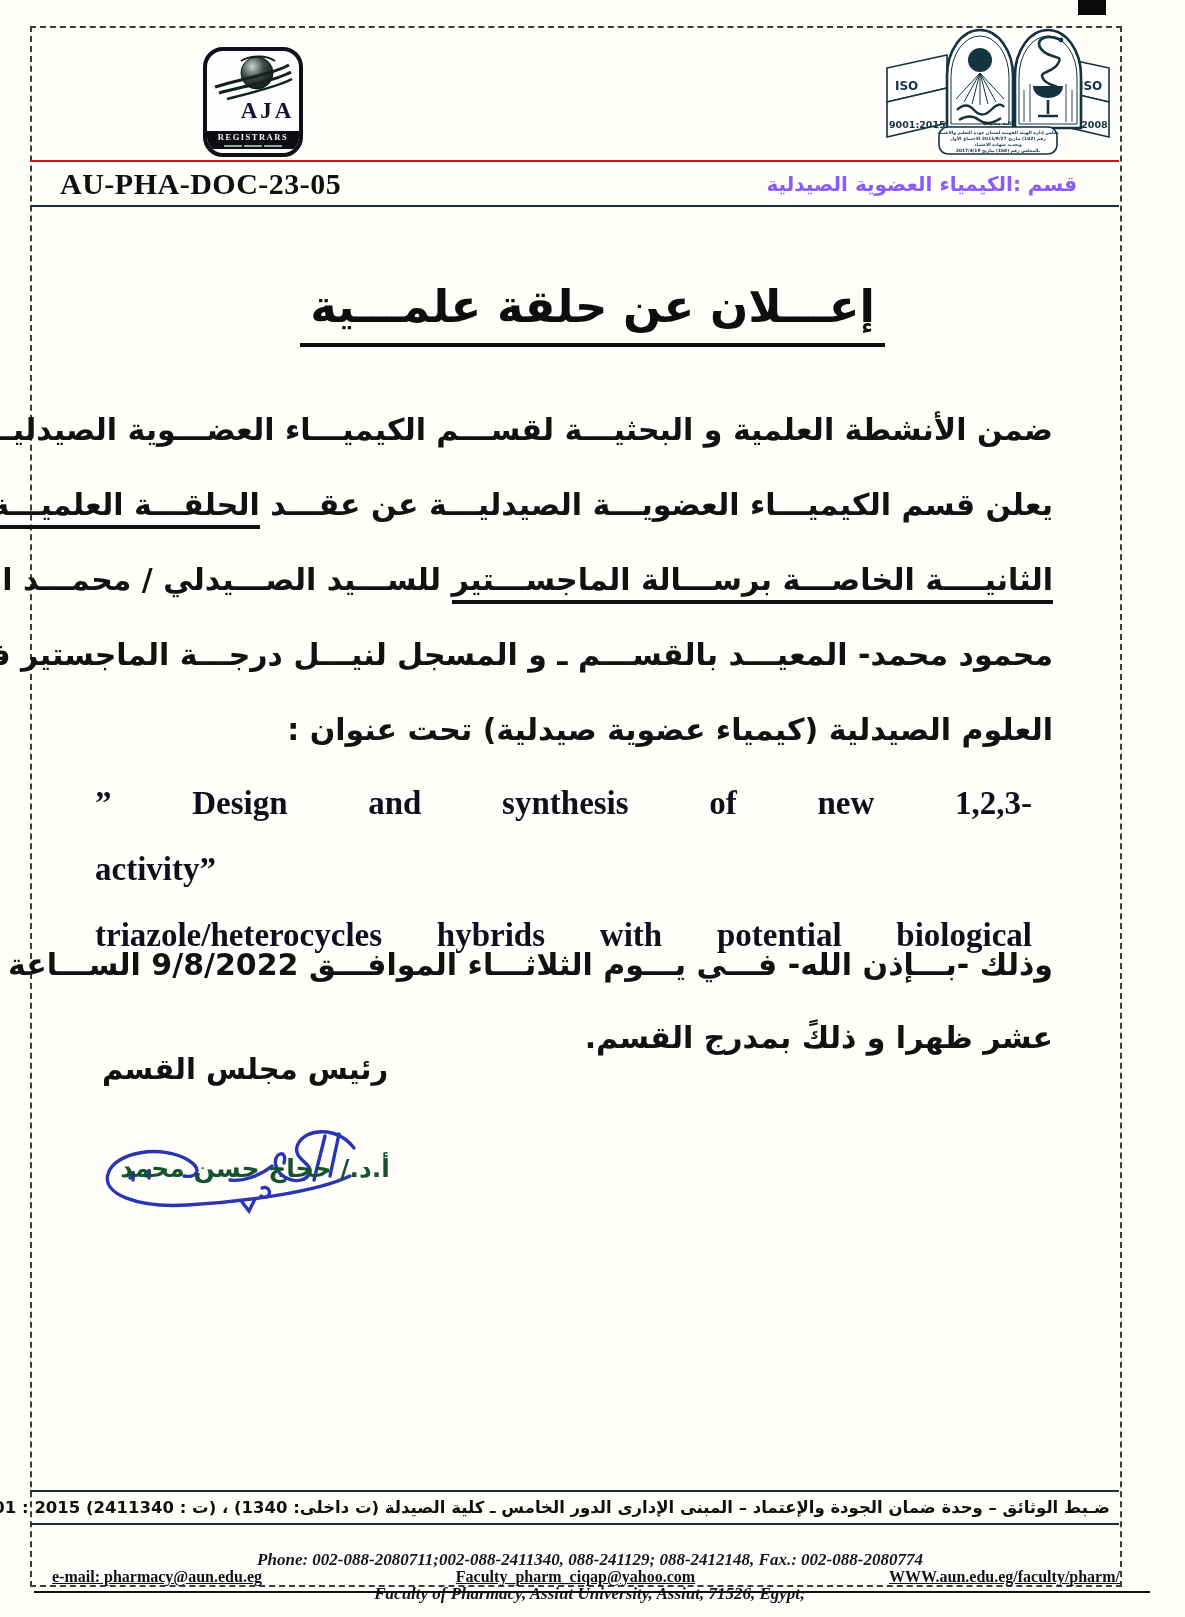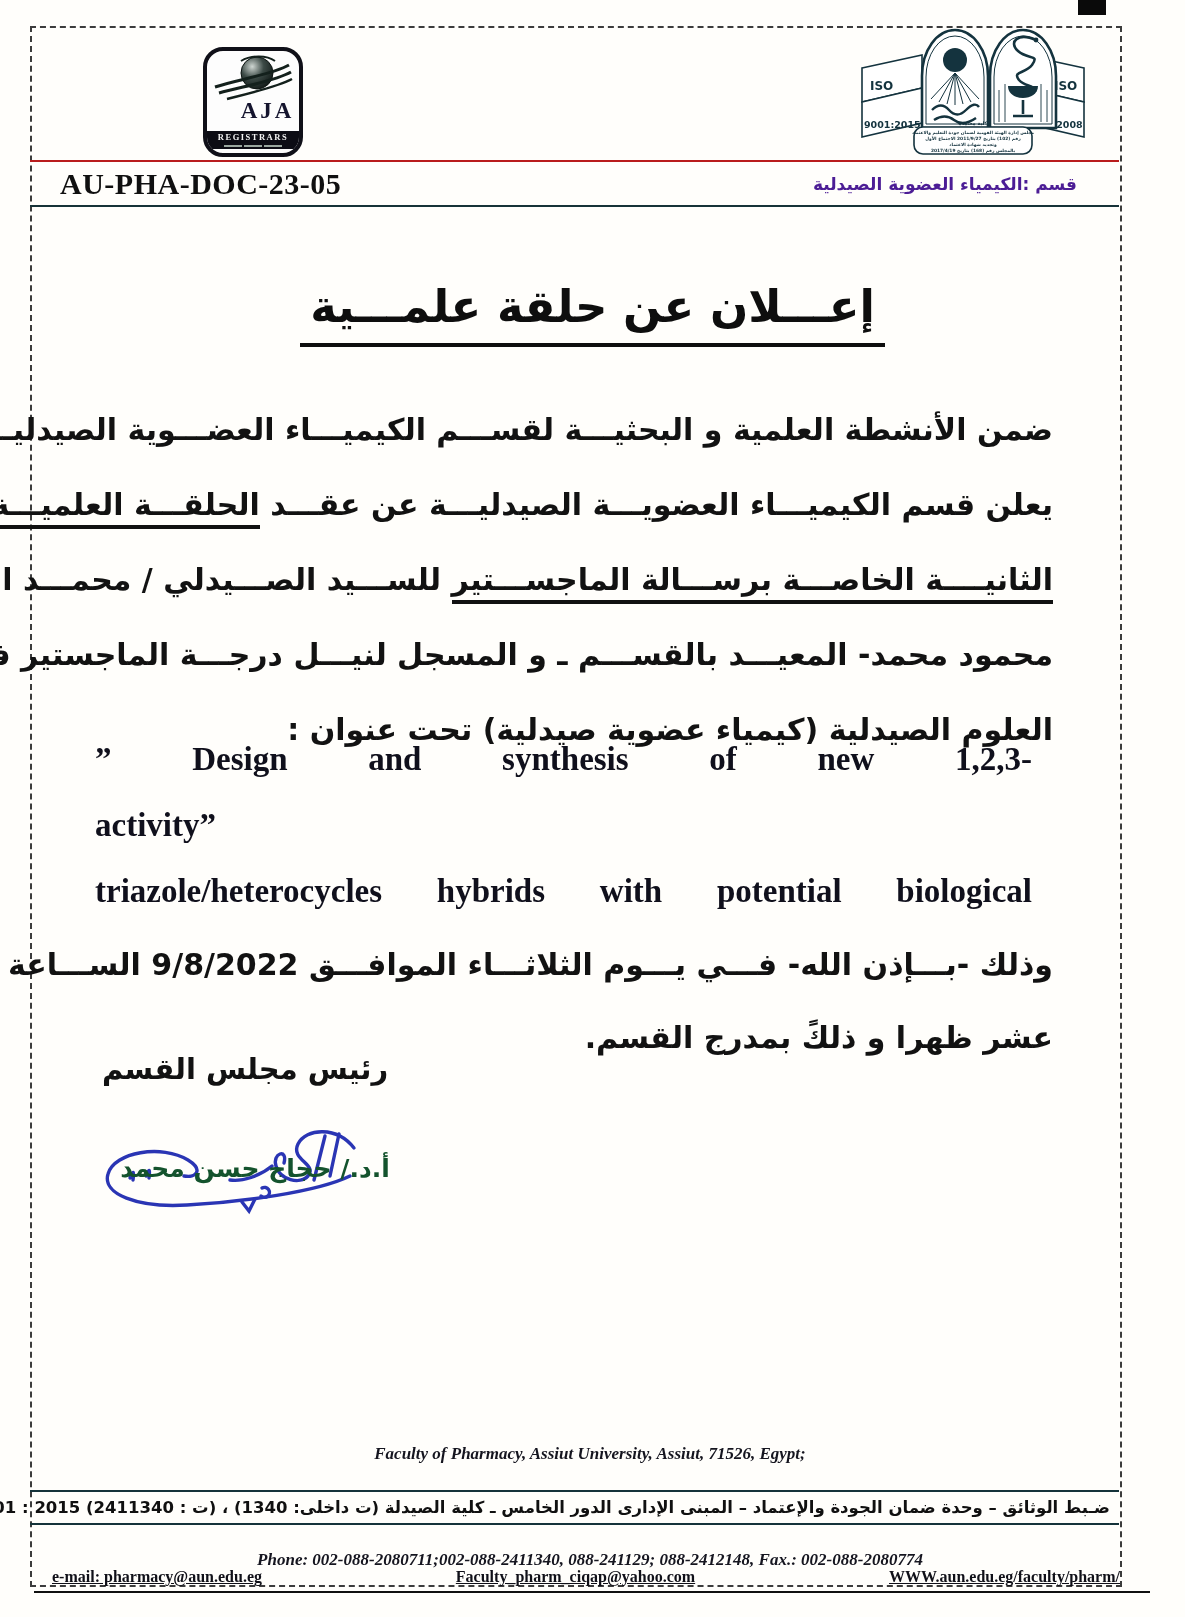--- a/index.html
+++ b/index.html
@@ -34,36 +34,36 @@
   }
   .aja-band{
     margin-top:10px;background:#0c0c14;color:#f3f3f3;
     font-family:"Liberation Serif", serif;
     font-size:8.5px;letter-spacing:1.5px;font-weight:bold;line-height:11px;padding-top:1px;
   }
   .aja-fineprint{height:6px;background:#0c0c14;display:flex;justify-content:center;align-items:center;gap:2px;}
   .aja-fineprint i{display:block;width:18px;height:2px;background:#9aa79f;}
 
   
-  .uni-logo{position:absolute;left:858px;top:24px;width:230px;height:132px;}
+  .uni-logo{position:absolute;left:883px;top:24px;width:230px;height:132px;}
   .uni-logo svg{display:block;}
 
   
   .header-band{
     position:absolute;left:30px;top:160px;width:1089px;height:47px;
     border-top:2px solid #b91c1c;border-bottom:2px solid #173338;
     box-sizing:border-box;
     display:flex;align-items:center;justify-content:space-between;
   }
   .doc-code{
     font-family:"Liberation Serif", "DejaVu Serif", serif;
     font-weight:bold;font-size:30px;color:#101010;margin-left:30px;letter-spacing:0.5px;
   }
   .dept-name{
-    direction:rtl;font-weight:bold;font-size:17px;color:#4c1d95;margin-right:42px;
+    direction:rtl;font-weight:bold;font-size:20px;color:#8b5cf6;margin-right:42px;
   }
 
   
   .title-wrap{position:absolute;left:0;top:280px;width:100%;text-align:center;}
   .doc-title{
     display:inline-block;direction:rtl;
     font-size:45px;font-weight:bold;color:#0e0e0e;
     border-bottom:4px solid #0e0e0e;padding:0 10px 10px;
   }
 
@@ -71,21 +71,21 @@
   .ar-body{position:absolute;left:95px;top:392px;width:958px;}
   .ar-line{
     direction:rtl;font-size:30px;font-weight:bold;color:#121212;
     line-height:75px;height:75px;white-space:nowrap;
     text-align:justify;text-align-last:justify;
   }
   .ar-line.end{text-align:right;text-align-last:right;}
   .ar-line u{text-decoration:none;border-bottom:4px solid #111;padding-bottom:3px;}
 
   
-  .en-body{position:absolute;left:95px;top:726px;width:937px;}
+  .en-body{position:absolute;left:95px;top:770px;width:937px;}
   .en-line{
     font-family:"Liberation Serif", "DejaVu Serif", serif;
     font-weight:bold;font-size:33px;color:#10101c;
     line-height:66px;height:66px;white-space:nowrap;
     text-align:justify;text-align-last:justify;
   }
   .en-line.last{text-align:left;text-align-last:left;}
 
   
   .date-body{position:absolute;left:95px;top:928px;width:958px;}
@@ -110,21 +110,21 @@
   .footer-quality{
     position:absolute;left:60px;top:1494px;width:1050px;height:28px;
     direction:rtl;text-align:center;font-size:16.5px;font-weight:bold;color:#101010;
     line-height:28px;white-space:nowrap;
   }
   .footer-address,.footer-phone{
     position:absolute;left:60px;width:1060px;text-align:center;
     font-family:"Liberation Serif", "DejaVu Serif", serif;
     font-style:italic;font-weight:bold;font-size:17px;color:#15151f;
   }
-  .footer-address{top:1444px;}
+  .footer-address{top:1584px;}
   .footer-phone{top:1550px;}
   .footer-links{
     position:absolute;left:52px;top:1568px;width:1068px;
     display:flex;justify-content:space-between;align-items:baseline;
     font-family:"Liberation Serif", "DejaVu Serif", serif;
     font-size:16px;font-weight:bold;color:#101018;
   }
   .footer-links span{text-decoration:underline;}
 </style>
 </head>

